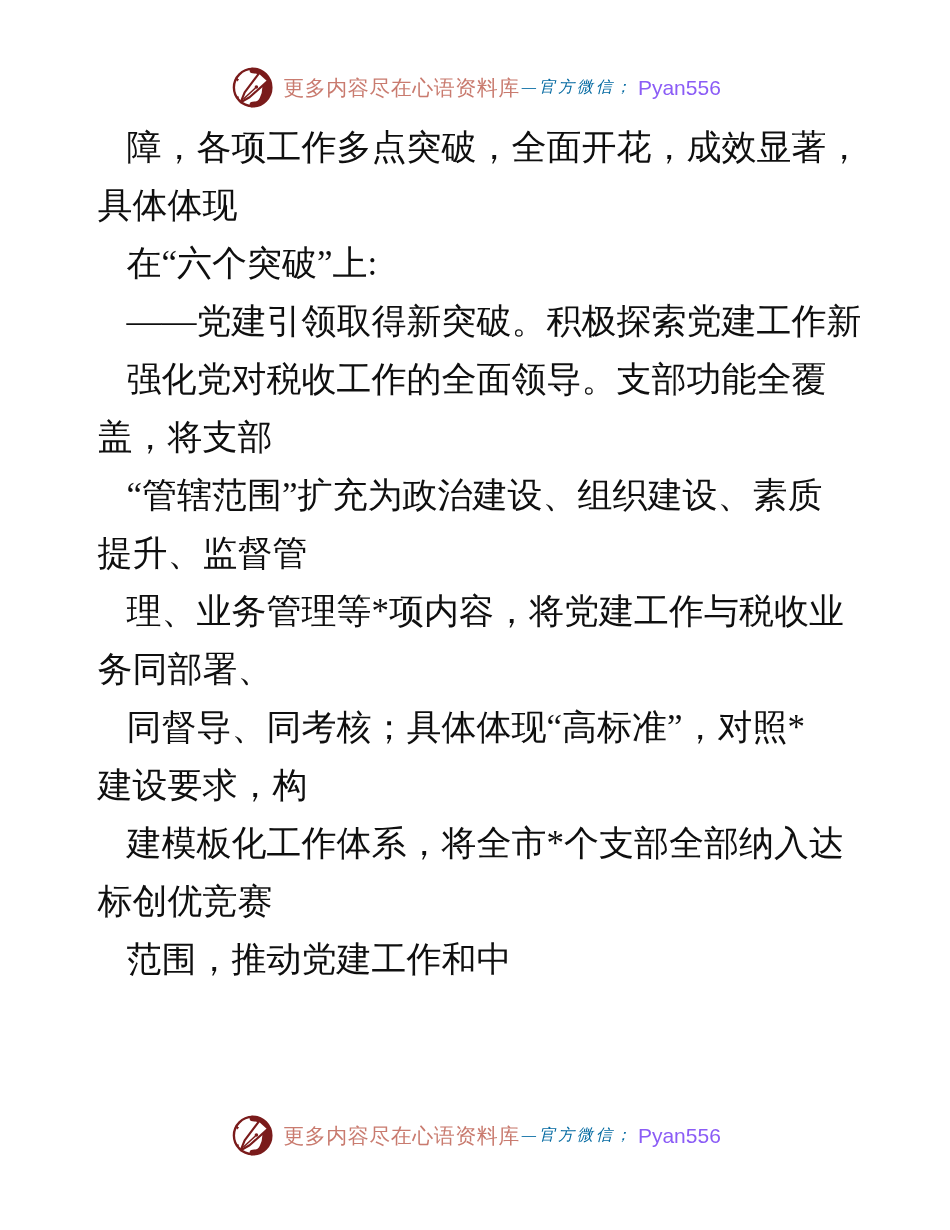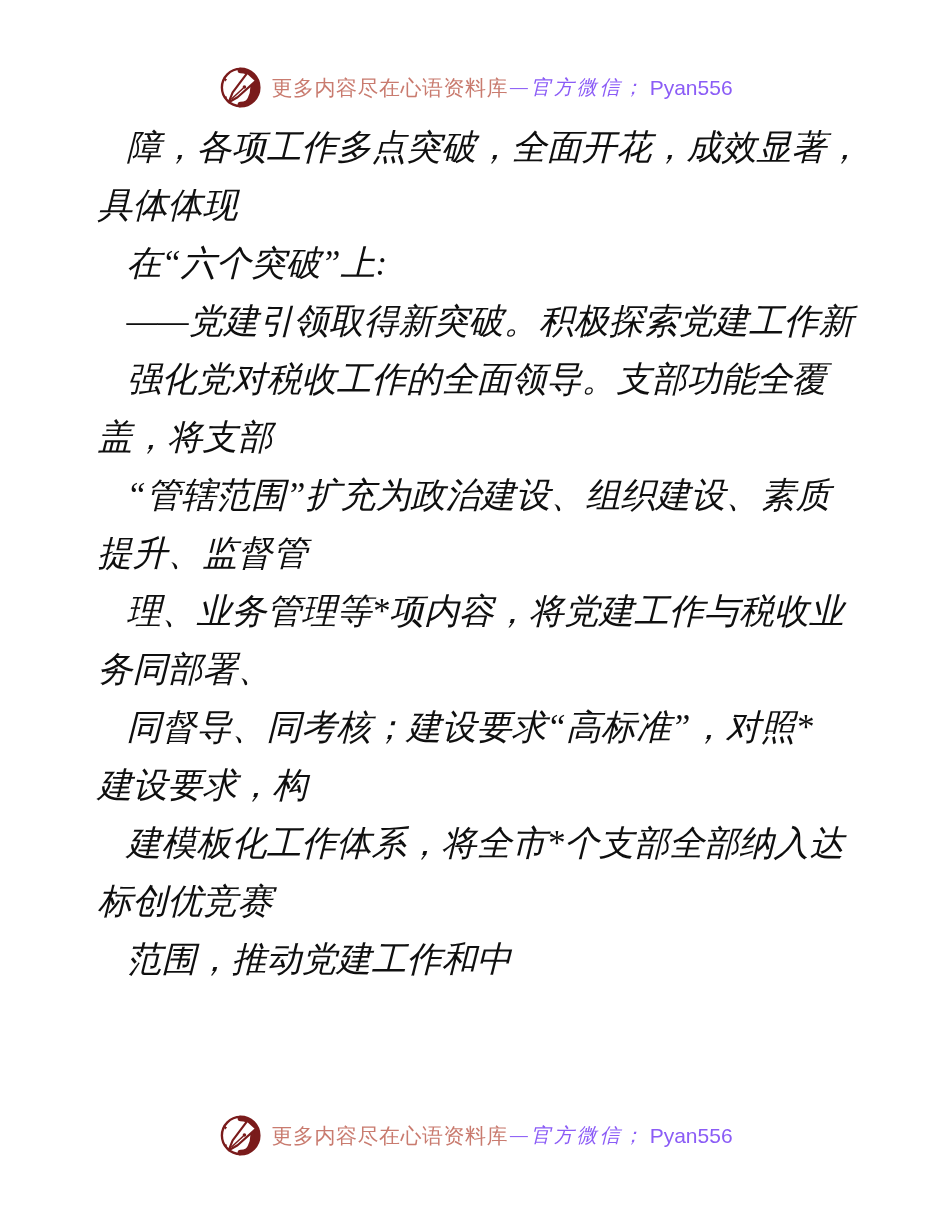--- a/index.html
+++ b/index.html
@@ -30,43 +30,43 @@
     margin-right: 7px;
     flex: 0 0 auto;
   }
   .brand-text {
     color: #c97b6f;
     font-size: 21px;
     letter-spacing: 0.5px;
     font-family: "Liberation Serif", "DejaVu Serif", serif;
   }
   .wechat-label {
-    color: #8b5cf6;
-    font-size: 20px;
+    color: #0369a1;
+    font-size: 16px;
     font-style: italic;
     letter-spacing: 3px;
     margin-left: 2px;
     font-family: "Liberation Serif", "DejaVu Serif", serif;
   }
   .wechat-id {
     color: #8b5cf6;
     font-size: 21px;
     margin-left: 4px;
     font-family: "Liberation Sans", "DejaVu Sans", sans-serif;
   }
   .content {
     position: absolute;
     top: 119px;
     left: 95px;
     width: 790px;
     font-size: 35px;
     line-height: 58px;
     color: #0f0f0f;
   }
-  .line { white-space: nowrap; font-style: italic; }
+  .line { white-space: nowrap; }
   .line.indent { padding-left: 29px; }
 </style>
 </head>
 <body>
 
 <div class="page">
 
   <div class="banner header">
     <span class="logo-wrap">
       <svg viewBox="0 0 48 48" width="47" height="47" aria-hidden="true">
@@ -93,21 +93,21 @@
     <div class="line indent">障，各项工作多点突破，全面开花，成效显著，</div>
     <div class="line">具体体现</div>
     <div class="line indent">在“六个突破”上:</div>
     <div class="line indent">——党建引领取得新突破。积极探索党建工作新</div>
     <div class="line indent">强化党对税收工作的全面领导。支部功能全覆</div>
     <div class="line">盖，将支部</div>
     <div class="line indent">“管辖范围”扩充为政治建设、组织建设、素质</div>
     <div class="line">提升、监督管</div>
     <div class="line indent">理、业务管理等*项内容，将党建工作与税收业</div>
     <div class="line">务同部署、</div>
-    <div class="line indent">同督导、同考核；建设要求“高标准”，对照*</div>
+    <div class="line indent">同督导、同考核；具体体现“高标准”，对照*</div>
     <div class="line">建设要求，构</div>
     <div class="line indent">建模板化工作体系，将全市*个支部全部纳入达</div>
     <div class="line">标创优竞赛</div>
     <div class="line indent">范围，推动党建工作和中</div>
   </div>
 
   <div class="banner footer">
     <span class="logo-wrap">
       <svg viewBox="0 0 48 48" width="47" height="47" aria-hidden="true">
         <path d="M24 5 A19 19 0 0 0 24 43" fill="none" stroke="#7a1b1b" stroke-width="2.4"></path>

